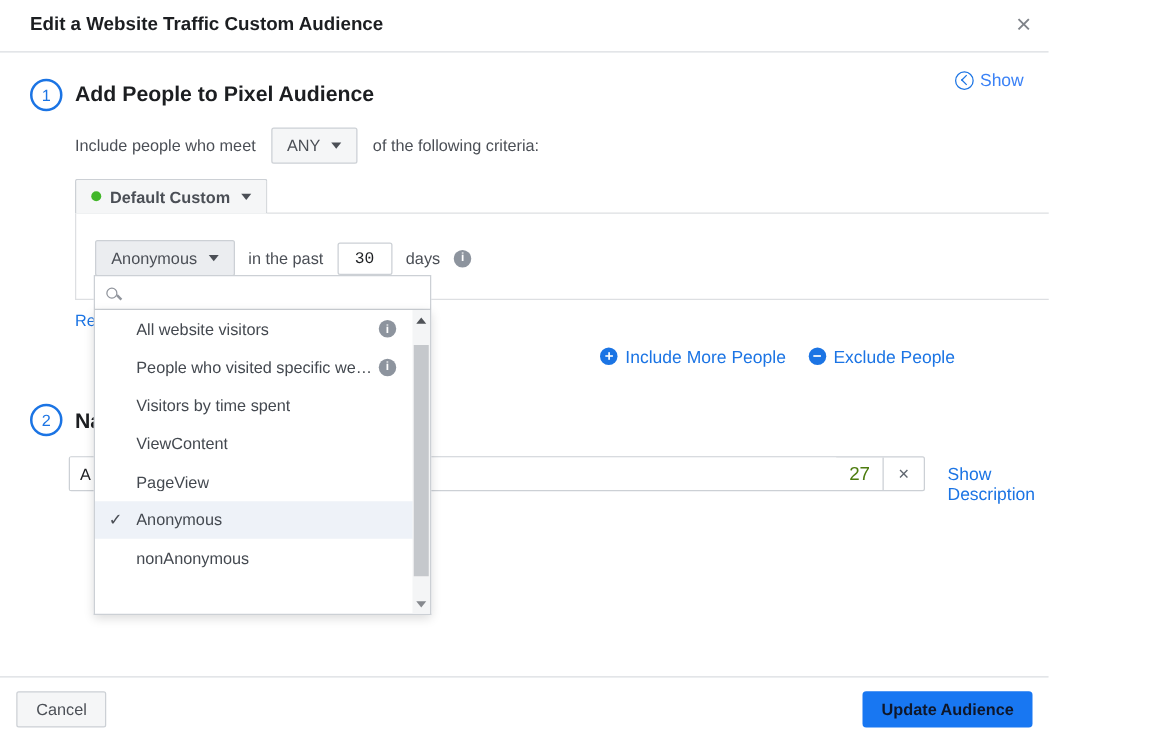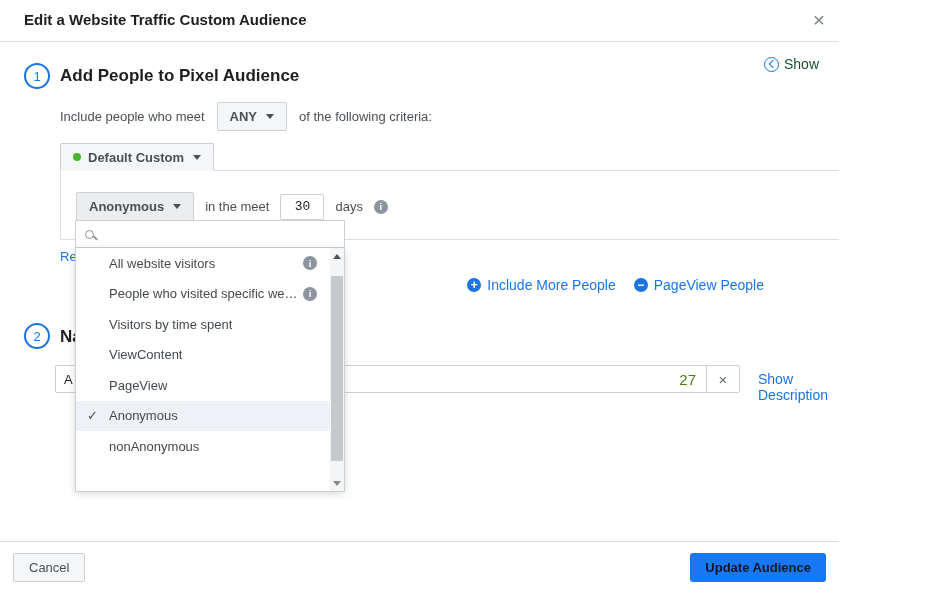--- a/index.html
+++ b/index.html
@@ -9,27 +9,27 @@
 
   
   .hdr { position:absolute; top:0; left:0; right:0; height:42px; border-bottom:1px solid #dadde1; }
   .hdr-title { position:absolute; left:24px; top:11px; font-size:15px; font-weight:bold; color:#1c1e21; }
   .close-btn { position:absolute; right:14px; top:7px; font-size:21px; color:#7f8389; cursor:pointer; line-height:26px; background:none; border:none; font-family:inherit; }
 
   
   .step-circle { position:absolute; width:26px; height:26px; border:2px solid #1b74e4; border-radius:50%; color:#1b74e4; font-size:13px; display:flex; align-items:center; justify-content:center; }
   .step-title { position:absolute; font-size:17px; font-weight:bold; color:#1c1e21; white-space:nowrap; }
 
-  .show-link { position:absolute; top:56px; right:20px; display:flex; align-items:center; gap:5px; color:#14532d; font-size:14px; cursor:pointer; text-decoration:none; }
+  .show-link { position:absolute; top:56px; right:20px; display:flex; align-items:center; gap:5px; color:#3b82f6; font-size:14px; cursor:pointer; text-decoration:none; }
   .show-icon { width:15px; height:15px; border:1.5px solid #1b74e4; border-radius:50%; position:relative; display:inline-block; }
   .show-icon::before { content:''; position:absolute; width:5px; height:5px; border-left:1.5px solid #1b74e4; border-bottom:1.5px solid #1b74e4; transform:rotate(45deg); left:5px; top:3.5px; }
 
   
   .criteria-row { position:absolute; top:102px; left:60px; display:flex; align-items:center; gap:12px; color:#4b4f56; }
-  .gray-btn { display:inline-flex; align-items:center; background:#f5f6f7; border:1px solid #ccd0d5; border-radius:2px; padding:6px 12px; font-weight:bold; color:#4b4f56; font-size:13px; cursor:pointer; font-family:inherit; }
+  .gray-btn { display:inline-flex; align-items:center; background:#f5f6f7; border:1px solid #ccd0d5; border-radius:2px; padding:6px 12px; font-weight:normal; color:#4b4f56; font-size:13px; cursor:pointer; font-family:inherit; }
   .caret { width:0; height:0; border-left:4px solid transparent; border-right:4px solid transparent; border-top:5px solid #4b4f56; display:inline-block; margin-left:9px; }
 
   
   .pixel-tab { position:absolute; top:143px; left:60px; display:inline-flex; align-items:center; background:#f5f6f7; border:1px solid #ccd0d5; border-bottom:1px solid #f5f6f7; border-radius:2px 2px 0 0; padding:6px 12px; font-weight:bold; color:#4b4f56; height:28px; cursor:pointer; z-index:2; }
   .green-dot { width:8px; height:8px; border-radius:50%; background:#42b72a; margin-right:7px; }
 
   
   .crit-box { position:absolute; top:170px; left:60px; width:800px; height:70px; border:1px solid #dddfe2; background:#fff; }
   .crit-inner { position:absolute; top:21px; left:15px; display:flex; align-items:center; gap:11px; color:#4b4f56; }
   .event-btn { background:#ebedf0; }
@@ -107,37 +107,37 @@
     <span>Default Custom</span>
     <span class="caret"></span>
   </div>
 
   <div class="crit-box">
     <div class="crit-inner">
       <button class="gray-btn event-btn">
         <span>Anonymous</span>
         <span class="caret"></span>
       </button>
-      <span>in the meet</span>
+      <span>in the past</span>
       <input class="days-input" value="30" style="">
       <span>days</span>
       <span class="info-icon">i</span>
     </div>
   </div>
 
   <a class="remove-link">Remove</a>
 
   <div class="incl-row">
     <a class="blue-link">
       <span class="circle-glyph">+</span>
       <span>Include More People</span>
     </a>
     <a class="blue-link">
       <span class="circle-glyph">−</span>
-      <span>PageView People</span>
+      <span>Exclude People</span>
     </a>
   </div>
 
   <div class="step-circle" style="top:323px; left:24px;">2</div>
   <div class="step-title" style="top:327px; left:60px;">Name Your Audience</div>
 
   <div class="name-field">
     <input class="name-input" value="A" style="">
     <span class="char-count">27</span>
     <button class="clear-btn">×</button>

